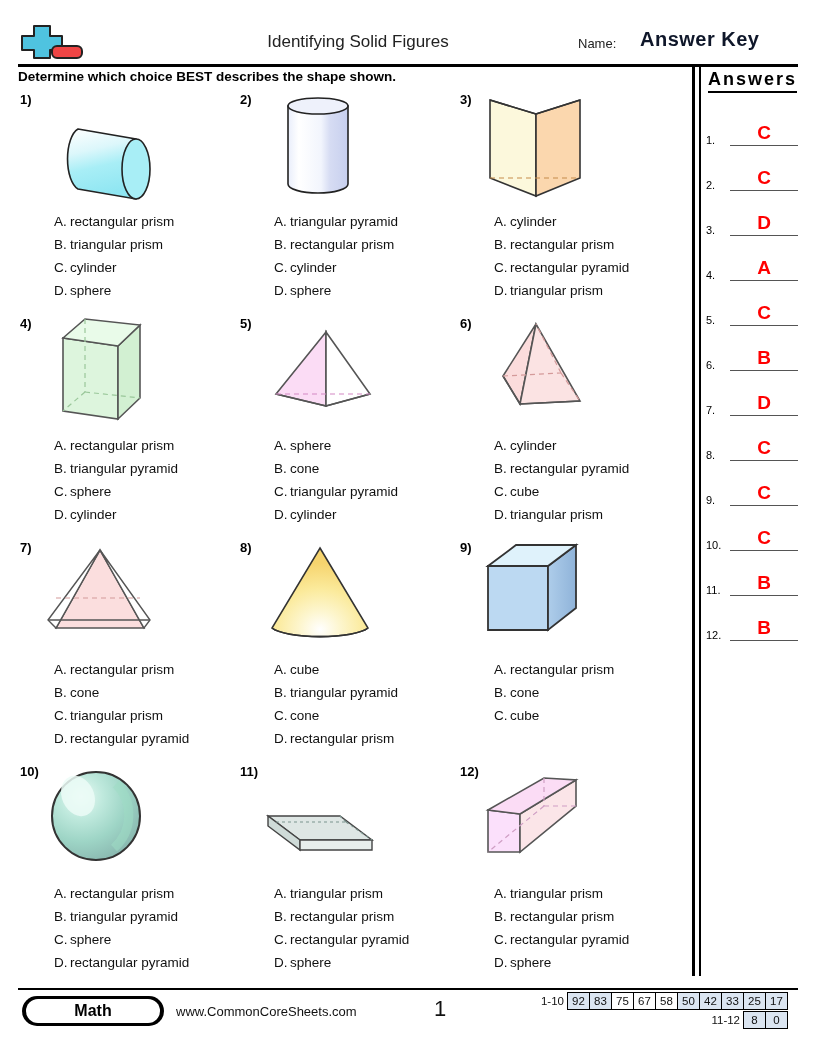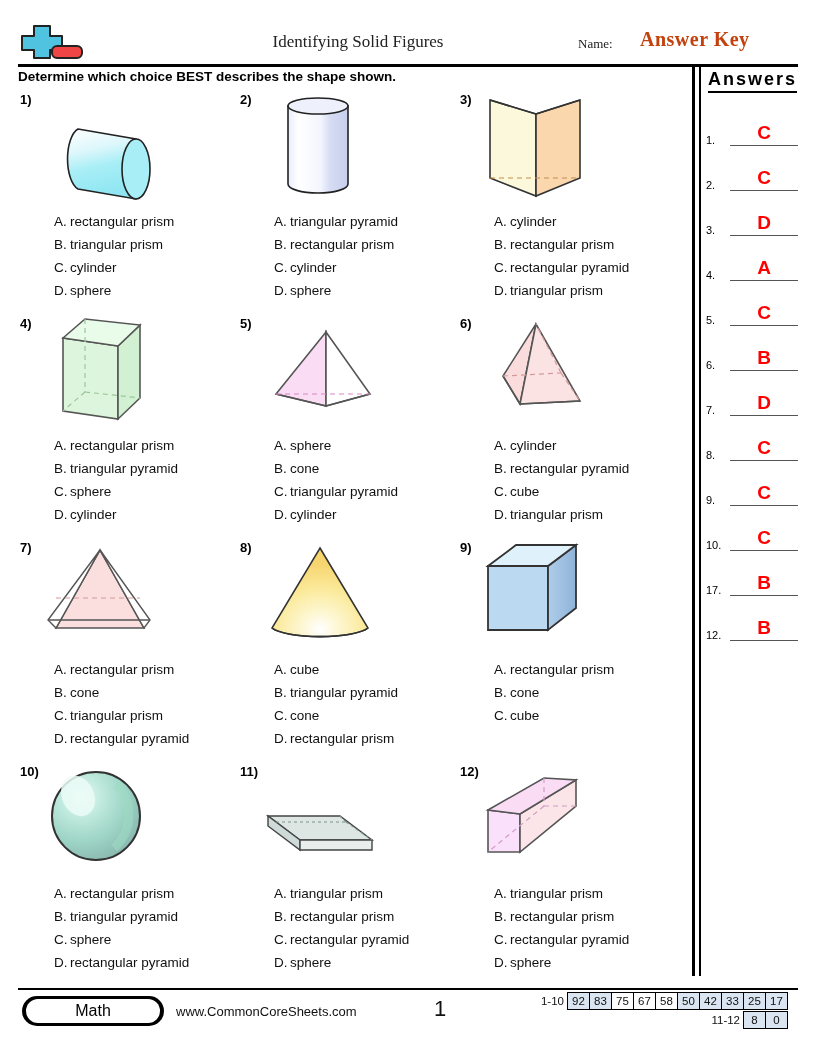--- a/index.html
+++ b/index.html
@@ -4,30 +4,30 @@
 <style>
   html,body{margin:0;padding:0;}
   body{
     width:816px;height:1056px;background:#fff;
     font-family:"Liberation Sans", sans-serif;
     color:#000;position:relative;overflow:hidden;
   }
   .page{position:absolute;inset:0;}
 
   
-  .header{position:absolute;left:18px;top:22px;width:780px;height:42px;font-family:Liberation Serif, serif;}
+  .header{position:absolute;left:18px;top:22px;width:780px;height:42px;}
   .logo{position:absolute;left:0;top:0;width:72px;height:42px;}
   .title{
     position:absolute;left:150px;top:10px;width:380px;
     text-align:center;font-size:17px;color:#222;
   }
   .name-label{position:absolute;left:560px;top:14px;font-size:13px;color:#222;}
   .name-value{
     position:absolute;left:622px;top:6px;font-size:20px;font-weight:bold;
-    color:#c2410c;letter-spacing:.5px;
+    color:#0f172a;letter-spacing:.5px;
   }
   .rule-top{position:absolute;left:18px;top:64px;width:780px;height:3px;background:#000;}
   .directions{
     position:absolute;left:18px;top:69px;font-size:13.5px;font-weight:bold;color:#000;
   }
 
   
   .ans-col{position:absolute;left:690px;top:64px;width:110px;height:912px;}
   .ans-line-thick{position:absolute;left:2px;top:0;width:3px;height:912px;background:#000;}
   .ans-line-thin{position:absolute;left:9px;top:0;width:1.5px;height:912px;background:#000;}
@@ -60,21 +60,21 @@
 
   
   .rule-bot{position:absolute;left:18px;top:988px;width:780px;height:2px;background:#000;}
   .mathpill{
     position:absolute;left:22px;top:996px;width:142px;height:30px;
     background:#000;border-radius:15px;
   }
   .mathpill .inner{
     position:absolute;left:4px;top:3px;width:134px;height:24px;
     background:#fff;border-radius:12px;
-    font-size:16px;font-weight:normal;text-align:center;line-height:24px;color:#000;
+    font-size:16px;font-weight:bold;text-align:center;line-height:24px;color:#000;
   }
   .site{position:absolute;left:176px;top:1004px;font-size:13px;color:#111;}
   .pageno{position:absolute;left:420px;top:996px;width:40px;text-align:center;font-size:22px;color:#111;}
 
   .scorebox{position:absolute;left:528px;top:992px;}
   .scorerow{display:flex;align-items:stretch;height:18px;margin-bottom:1px;justify-content:flex-end;}
   .scorelabel{
     width:36px;text-align:right;padding-right:4px;font-size:11.5px;line-height:18px;color:#111;
   }
   .scorecell{
@@ -161,21 +161,21 @@
           <span class="ans-val">C</span>
         </span>
     </div>
     <div class="ans-row" style="top:443px">
       <span class="ans-num">10.</span>
       <span class="ans-blank">
           <span class="ans-val">C</span>
         </span>
     </div>
     <div class="ans-row" style="top:488px">
-      <span class="ans-num">17.</span>
+      <span class="ans-num">11.</span>
       <span class="ans-blank">
           <span class="ans-val">B</span>
         </span>
     </div>
     <div class="ans-row" style="top:533px">
       <span class="ans-num">12.</span>
       <span class="ans-blank">
           <span class="ans-val">B</span>
         </span>
     </div>

